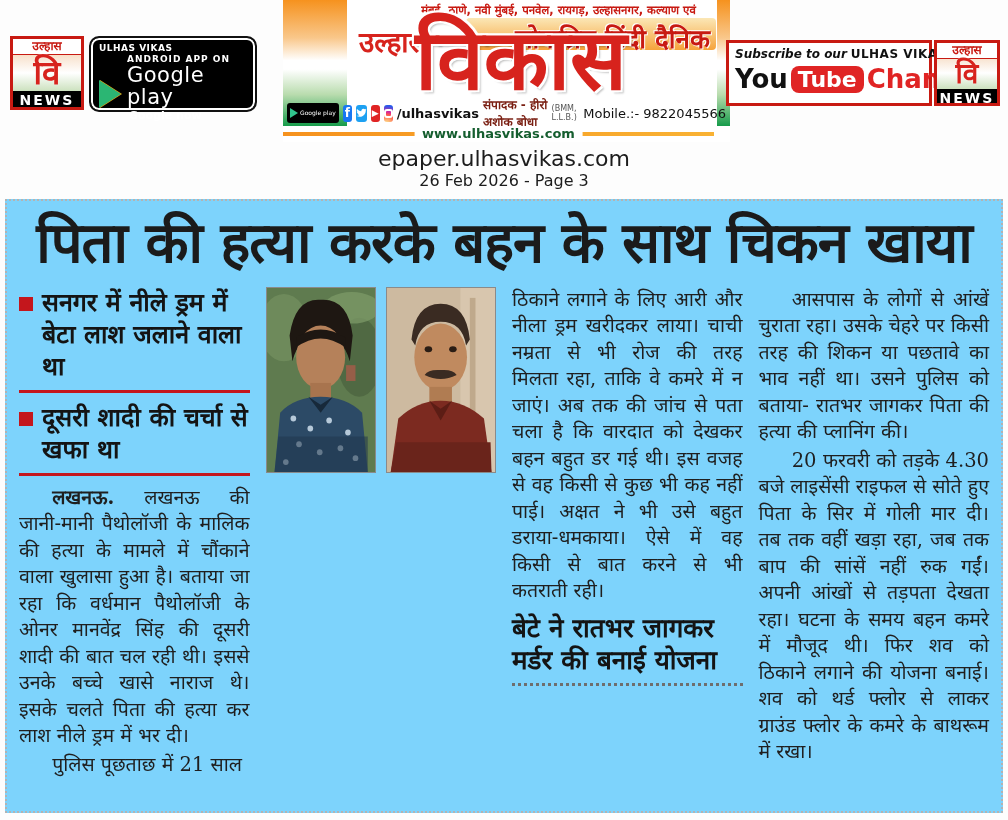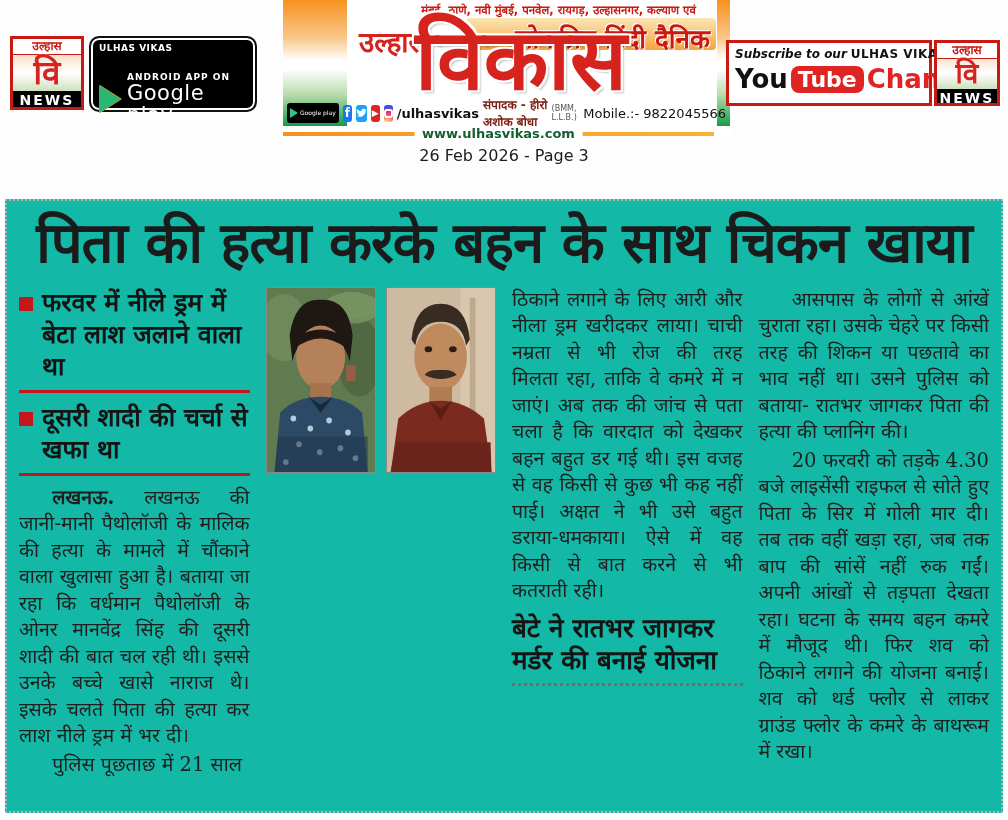--- a/index.html
+++ b/index.html
@@ -11,21 +11,21 @@
   .header-row { position:absolute; top:0; left:0; width:1008px; height:142px; display:flex; }
 
   
   .hdr-left { position:absolute; left:10px; top:36px; display:flex; gap:5px; }
   .nv-logo { width:74px; height:74px; border:3px solid #c81a12; background:linear-gradient(180deg,#f7c089 0%,#f9e8d8 30%,#ffffff 50%,#cfe3c2 75%,#9ec98e 100%); display:flex; flex-direction:column; align-items:center; overflow:hidden; }
   .nv-logo .lg-top { font-size:12px; font-weight:bold; color:#c81a12; background:#fff; width:100%; text-align:center; line-height:15px; border-bottom:1px solid #c81a12; }
   .nv-logo .lg-glyph { font-size:33px; font-weight:800; color:#d7231d; line-height:36px; text-shadow:0 0 1px #fff; }
   .nv-logo .lg-news { background:#000; color:#fff; font-weight:800; font-size:14px; letter-spacing:2px; width:100%; text-align:center; line-height:19px; margin-top:auto; }
   .app-badge { width:168px; height:76px; background:#000; border-radius:10px; border:2px solid #111; box-shadow:inset 0 0 0 2px #fff; color:#fff; padding:5px 8px 4px 8px; position:relative; }
   .ab-brand { font-size:9px; font-weight:800; letter-spacing:.5px; }
-  .ab-row { display:flex; align-items:center; gap:6px; margin-top:19px; }
+  .ab-row { display:flex; align-items:flex-end; gap:6px; margin-top:1px; }
   .gp-tri { width:0; height:0; border-top:14px solid transparent; border-bottom:14px solid transparent; border-left:22px solid #2bb673; filter:drop-shadow(1px 0 0 #f59e0b); }
   .ab-texts { display:flex; flex-direction:column; }
   .ab-line1 { font-size:9px; font-weight:700; letter-spacing:1px; }
   .ab-store { font-size:21px; font-weight:400; letter-spacing:.5px; line-height:22px; }
   .ab-cta { font-size:11px; font-weight:800; margin-top:1px; margin-left:30px; }
 
   
   .masthead { position:absolute; left:283px; top:0; width:447px; height:142px; background:#fff; overflow:hidden; }
   .stripe { position:absolute; top:0; bottom:16px; background:linear-gradient(180deg,#f6921e 0%,#f9c78a 30%,#ffffff 48%,#ffffff 55%,#b9dcae 75%,#169b4a 100%); }
   .stripe.left { left:0; width:64px; }
@@ -65,21 +65,21 @@
   .yt-channel { font-size:26px; font-weight:800; color:#e02424; }
   .nv-logo.small { width:66px; height:66px; margin-left:2px; }
   .nv-logo.small .lg-glyph { font-size:28px; line-height:30px; }
 
   
   .page-info { position:absolute; top:146px; left:0; width:1008px; text-align:center; color:#1c1c1c; }
   .page-info .url { font-size:22px; }
   .page-info .datepage { font-size:16px; }
 
   
-  .article { position:absolute; left:5px; right:5px; top:199px; bottom:7px; border:2px dotted #b3b3b3; padding:4px 12px 6px 12px; background:#14b8a6; }
+  .article { position:absolute; left:5px; right:5px; top:199px; bottom:7px; border:2px dotted #b3b3b3; padding:4px 12px 6px 12px; background:#7dd3fc; }
   .headline { text-align:center; font-size:56px; line-height:1.35; font-weight:800; color:#1b1b1b; letter-spacing:-1px; font-family:"DejaVu Sans", sans-serif; }
   .cols { display:grid; grid-template-columns:repeat(4,1fr); gap:16px; margin-top:6px; }
   .col { color:#1f1f1f; font-size:19.5px; line-height:1.36; text-align:justify; font-family:"DejaVu Serif", serif; }
   .col p { text-indent:1.7em; margin-bottom:2px; }
   .col p.no-indent { text-indent:0; }
   .dateline { font-weight:800; }
 
   .bullet-block { font-family:"DejaVu Sans", sans-serif; }
   .bullet-item { display:flex; gap:9px; font-size:25px; line-height:1.28; font-weight:800; color:#141414; text-align:left; }
   .bullet-sq { flex:0 0 14px; width:14px; height:14px; background:#c4161c; margin-top:10px; }
@@ -168,33 +168,34 @@
       </div>
       <div class="nv-logo small">
         <div class="lg-top">उल्हास</div>
         <div class="lg-glyph">वि</div>
         <div class="lg-news">NEWS</div>
       </div>
     </div>
   </div>
 
   <div class="page-info">
+    <div class="url">epaper.ulhasvikas.com</div>
     <div class="datepage">26 Feb 2026 - Page 3</div>
   </div>
 
   <div class="article">
     <div class="headline">पिता की हत्या करके बहन के साथ चिकन खाया</div>
 
     <div class="cols">
 
       <div class="col">
         <div class="bullet-block">
           <div class="bullet-item">
             <span class="bullet-sq"></span>
-            <span>फरवर में नीले ड्रम में बेटा लाश जलाने वाला था</span>
+            <span>सनगर में नीले ड्रम में बेटा लाश जलाने वाला था</span>
           </div>
           <div class="redline"></div>
           <div class="bullet-item">
             <span class="bullet-sq"></span>
             <span>दूसरी शादी की चर्चा से खफा था</span>
           </div>
           <div class="redline"></div>
         </div>
         <p><span class="dateline">लखनऊ.</span> <span>लखनऊ की जानी-मानी पैथोलॉजी के मालिक की हत्या के मामले में चौंकाने वाला खुलासा हुआ है। बताया जा रहा कि वर्धमान पैथोलॉजी के ओनर मानवेंद्र सिंह की दूसरी शादी की बात चल रही थी। इससे उनके बच्चे खासे नाराज थे। इसके चलते पिता की हत्या कर लाश नीले ड्रम में भर दी।</span></p>
         <p>पुलिस पूछताछ में 21 साल</p>

